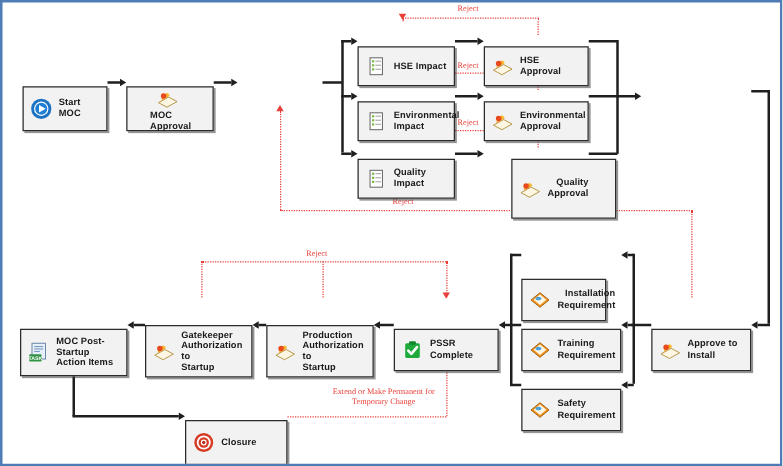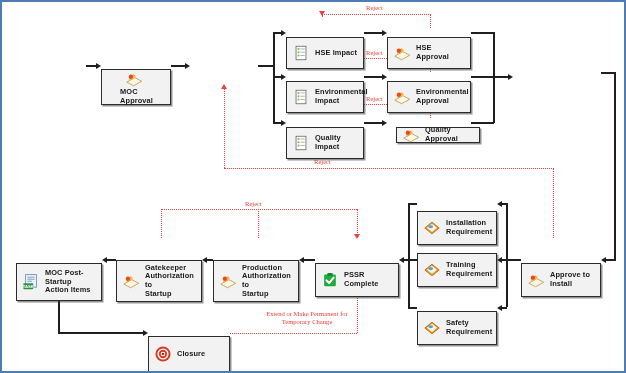--- a/index.html
+++ b/index.html
@@ -162,20 +162,31 @@
   <div class="rln h" style="left:159px;top:207px;width:196px;"></div>
   <div class="rln v" style="left:159px;top:207px;height:29px;"></div>
   <div class="rln v" style="left:256px;top:207px;height:29px;"></div>
   <div class="rln v" style="left:355px;top:207px;height:26px;"></div>
   <div class="rarw d" style="left:351.6px;top:232px;"></div>
 
   <div class="rln h" style="left:228px;top:331px;width:127px;"></div>
   <div class="rln v" style="left:355px;top:282px;height:49px;"></div>
   <div class="rarw u" style="left:351.6px;top:278px;"></div>
 
+  <div class="node" style="left:16px;top:46px;width:68px;height:36px;">
+    <span class="ico">
+      <svg viewBox="0 0 20 20">
+          <circle cx="10" cy="10" r="9" fill="#1c73c4"></circle>
+          <circle cx="10" cy="10" r="6.4" fill="#fff"></circle>
+          <circle cx="10" cy="10" r="5.4" fill="#1f7fd6"></circle>
+          <polygon points="8,6.6 14,10 8,13.4" fill="#fff"></polygon>
+        </svg>
+    </span>
+    <span class="lbl">Start MOC</span>
+  </div>
 
   <div class="node" style="left:99px;top:46px;width:70px;height:36px;flex-direction:column;">
     <span class="ico">
       <svg viewBox="0 0 20 20">
           <polygon points="2,13.5 11,8.5 18.5,12.5 9.5,17.5" fill="#fdf6e3" stroke="#b08d38" stroke-width="0.8"></polygon>
           <path d="M4.5 11.5 C5 8 7 5.5 9.5 5 L12 7 L9 9 Z" fill="#f5a623"></path>
           <circle cx="6.5" cy="7.5" r="2.4" fill="#e8491d"></circle>
           <path d="M9 4.5 l2.6 1.4 -1.2 2.3 z" fill="#fbbf3b"></path>
         </svg>
     </span>
@@ -248,47 +259,47 @@
           <polygon points="2,13.5 11,8.5 18.5,12.5 9.5,17.5" fill="#fdf6e3" stroke="#b08d38" stroke-width="0.8"></polygon>
           <path d="M4.5 11.5 C5 8 7 5.5 9.5 5 L12 7 L9 9 Z" fill="#f5a623"></path>
           <circle cx="6.5" cy="7.5" r="2.4" fill="#e8491d"></circle>
           <path d="M9 4.5 l2.6 1.4 -1.2 2.3 z" fill="#fbbf3b"></path>
         </svg>
     </span>
     <span class="lbl">Environmental
 Approval</span>
   </div>
 
-  <div class="node" style="left:394px;top:104px;width:84px;height:16px;">
+  <div class="node" style="left:407px;top:104px;width:84px;height:48px;text-align:right;">
     <span class="ico">
       <svg viewBox="0 0 20 20">
           <polygon points="2,13.5 11,8.5 18.5,12.5 9.5,17.5" fill="#fdf6e3" stroke="#b08d38" stroke-width="0.8"></polygon>
           <path d="M4.5 11.5 C5 8 7 5.5 9.5 5 L12 7 L9 9 Z" fill="#f5a623"></path>
           <circle cx="6.5" cy="7.5" r="2.4" fill="#e8491d"></circle>
           <path d="M9 4.5 l2.6 1.4 -1.2 2.3 z" fill="#fbbf3b"></path>
         </svg>
     </span>
     <span class="lbl">Quality
 Approval</span>
   </div>
 
 
-  <div class="node" style="left:415px;top:188px;width:80px;height:34px;">
+  <div class="node" style="left:415px;top:200px;width:68px;height:34px;text-align:right;">
     <span class="ico">
       <svg viewBox="0 0 20 20">
           <polygon points="10,3.5 18,10 10,16.5 2,10" fill="#f0921f" stroke="#9c5a05" stroke-width="0.8"></polygon>
           <polygon points="10,5.2 15.6,9.8 10,14.4 4.4,9.8" fill="#fdf6e3"></polygon>
           <ellipse cx="8.6" cy="8.6" rx="2.6" ry="1.6" fill="#47a3de"></ellipse>
         </svg>
     </span>
     <span class="lbl">Installation
 Requirement</span>
   </div>
 
-  <div class="node" style="left:415px;top:230px;width:80px;height:34px;">
+  <div class="node" style="left:415px;top:240px;width:80px;height:34px;">
     <span class="ico">
       <svg viewBox="0 0 20 20">
           <polygon points="10,3.5 18,10 10,16.5 2,10" fill="#f0921f" stroke="#9c5a05" stroke-width="0.8"></polygon>
           <polygon points="10,5.2 15.6,9.8 10,14.4 4.4,9.8" fill="#fdf6e3"></polygon>
           <ellipse cx="8.6" cy="8.6" rx="2.6" ry="1.6" fill="#47a3de"></ellipse>
         </svg>
     </span>
     <span class="lbl">Training
 Requirement</span>
   </div>

